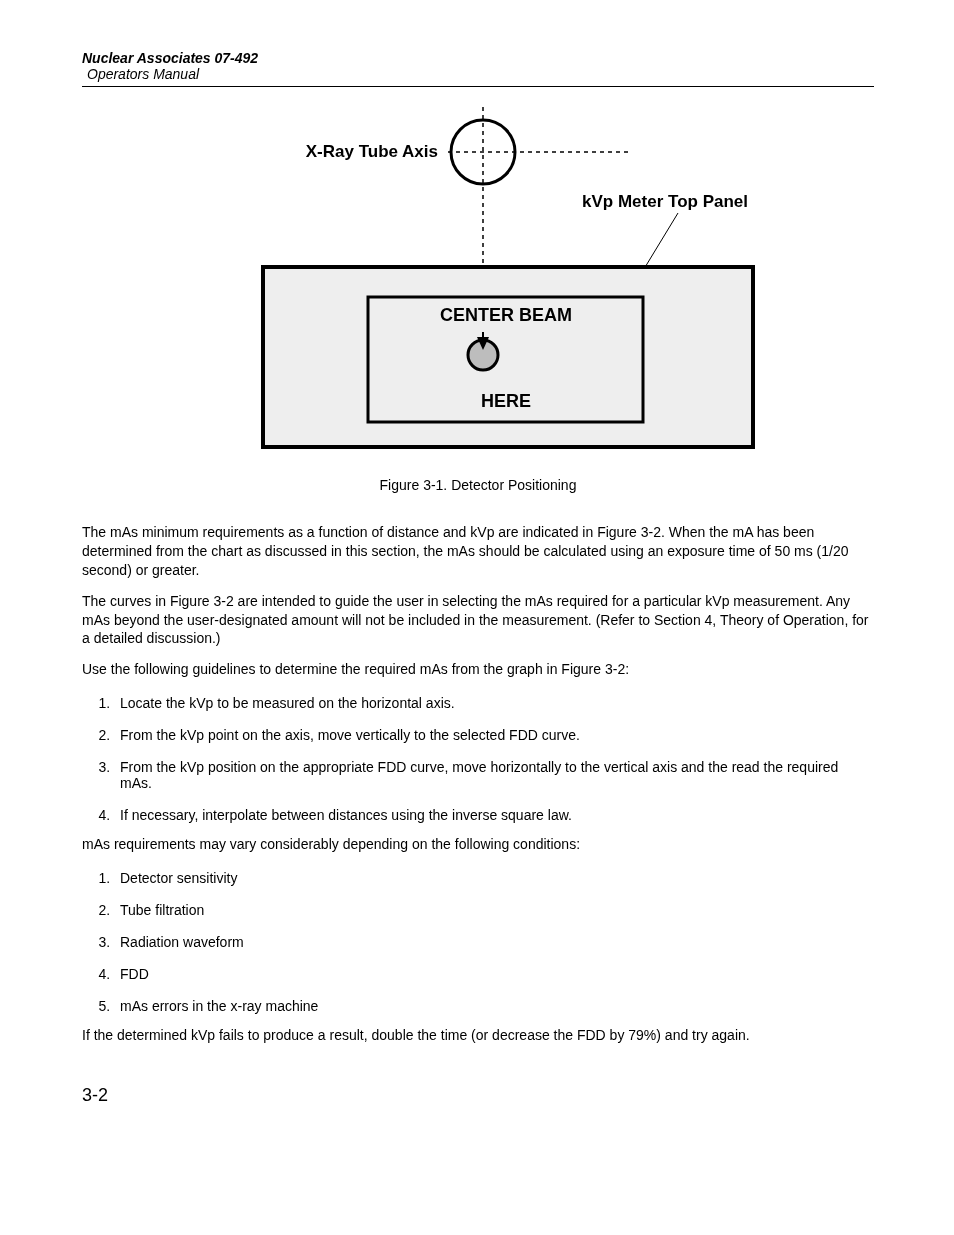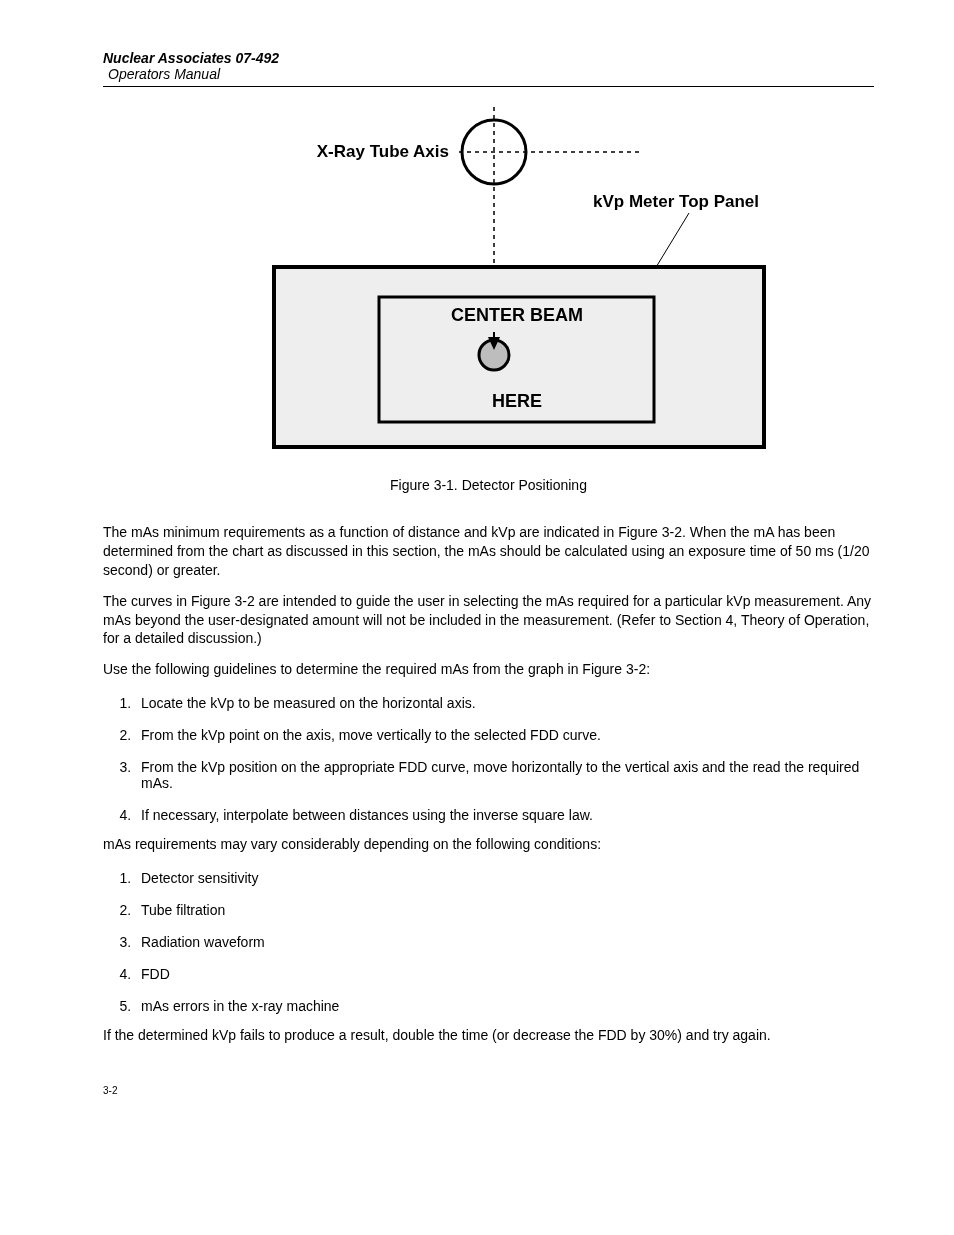--- a/index.html
+++ b/index.html
@@ -5,21 +5,21 @@
   body {
     font-family: Arial, Helvetica, sans-serif;
     font-size: 14px;
     color: #000;
     background: #fff;
     margin: 0;
     padding: 0;
     width: 954px;
   }
   .page {
-    padding: 50px 80px 40px 103px;
+    padding: 50px 80px 40px 82px;
   }
   .header-title {
     font-style: italic;
     font-weight: bold;
     font-size: 14px;
     margin: 0;
   }
   .header-sub {
     font-style: italic;
     font-size: 14px;
@@ -55,21 +55,21 @@
   }
   ol.num {
     margin: 0 0 12px 32px;
     padding: 0;
   }
   ol.num li {
     margin: 16px 0 6px 0;
     padding-left: 6px;
   }
   .page-number {
-    font-size: 10px;
+    font-size: 18px;
     margin-top: 40px;
   }
 </style>
 </head>
 <body>
 
 <div class="page">
 
   <p class="header-title">Nuclear Associates 07-492</p>
   <p class="header-sub">Operators Manual</p>
@@ -124,16 +124,16 @@
   <p class="body">mAs requirements may vary considerably depending on the following conditions:</p>
 
   <ol class="num">
     <li>Detector sensitivity</li>
     <li>Tube filtration</li>
     <li>Radiation waveform</li>
     <li>FDD</li>
     <li>mAs errors in the x-ray machine</li>
   </ol>
 
-  <p class="body">If the determined kVp fails to produce a result, double the time (or decrease the FDD by 30%) and try again.</p>
+  <p class="body">If the determined kVp fails to produce a result, double the time (or decrease the FDD by 79%) and try again.</p>
 
   <div class="page-number">3-2</div>
 </div>
 
 </body></html>

